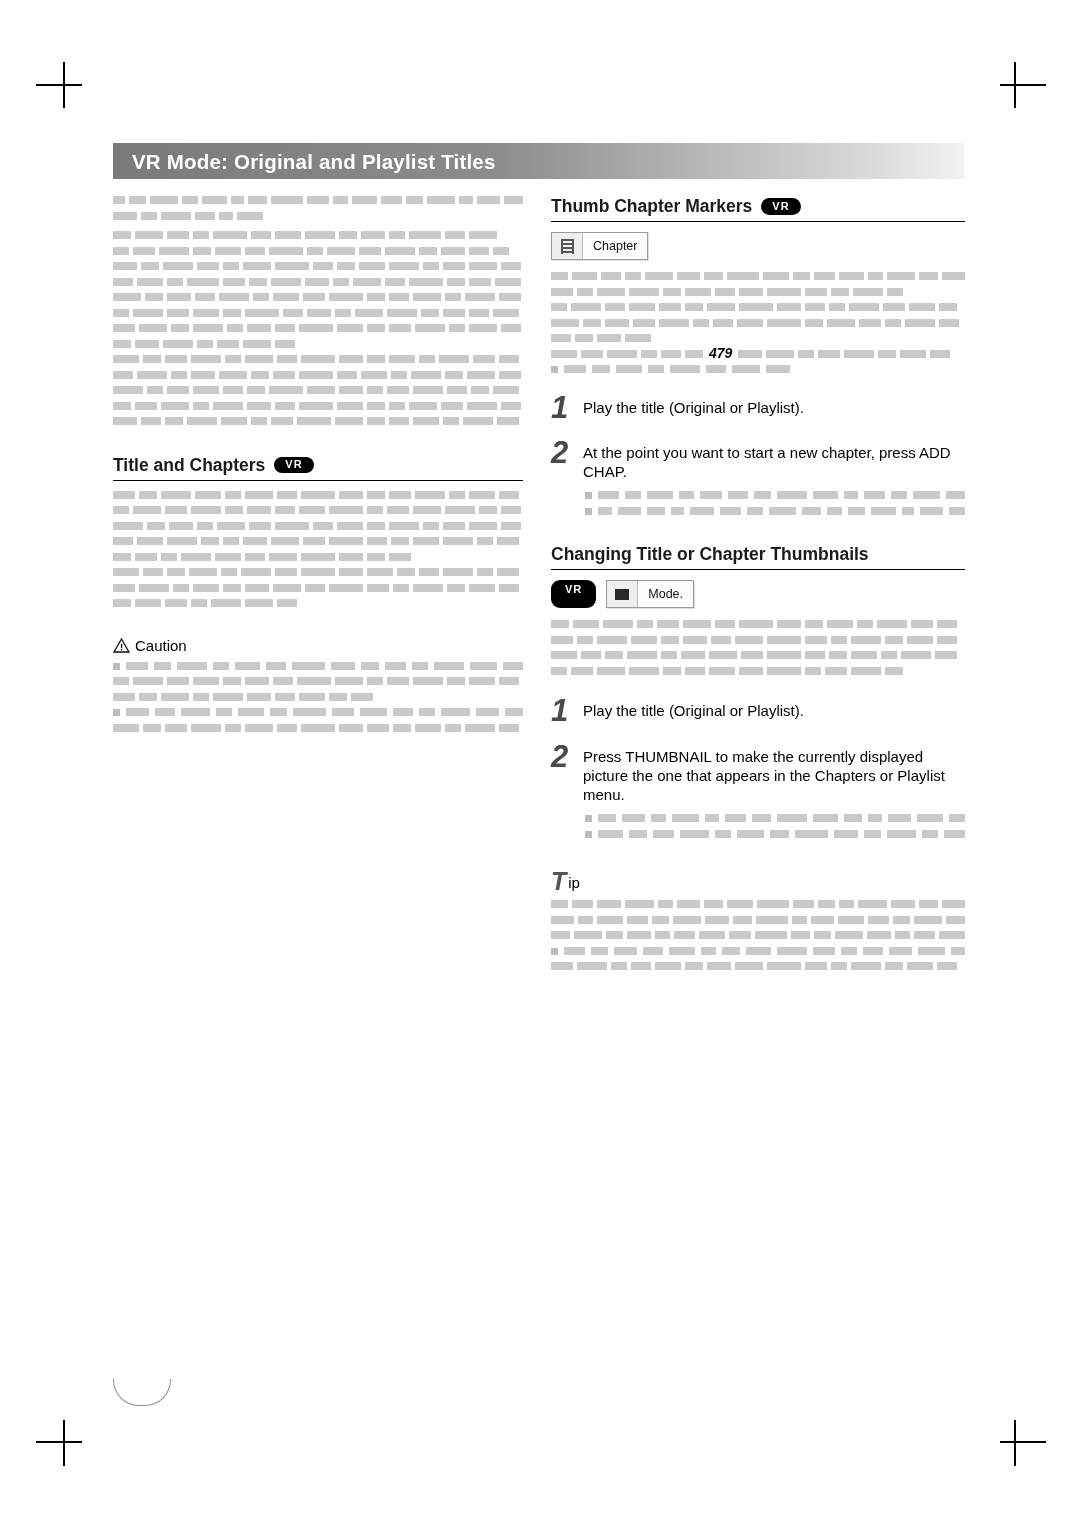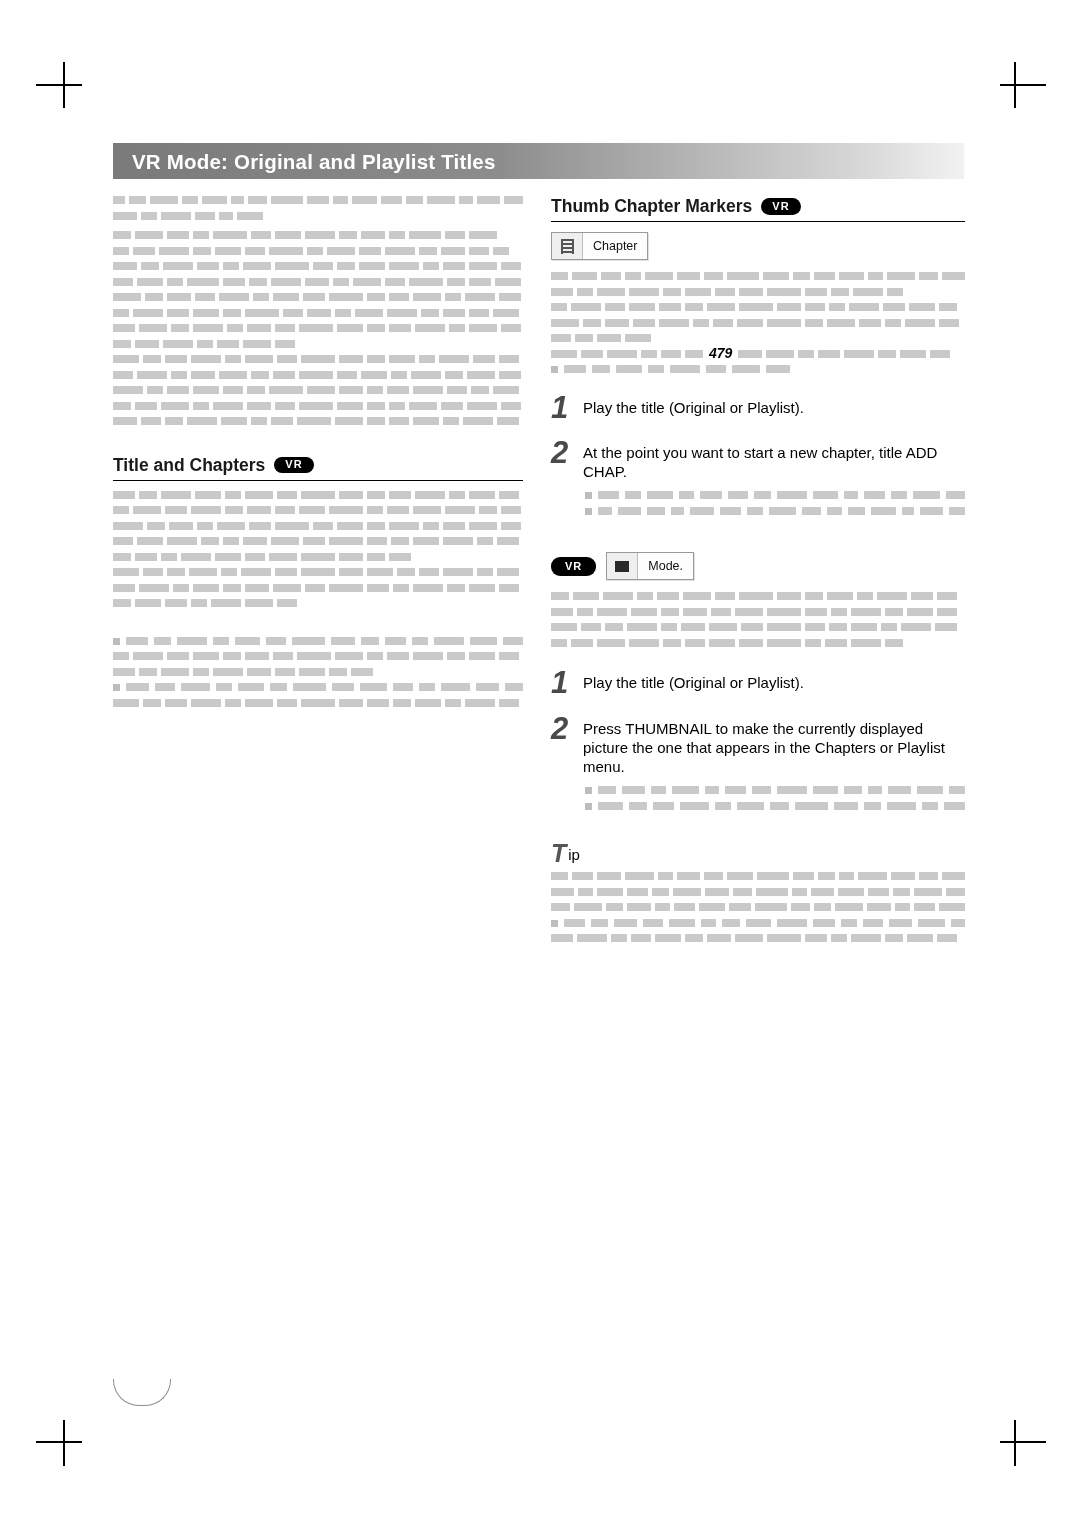--- a/index.html
+++ b/index.html
@@ -155,21 +155,20 @@
     font-size: 25px;
     font-weight: bold;
     font-style: italic;
     color: #555;
     line-height: 0.8;
   }
 
   
   .chip-row {
     display: flex;
-    align-items: center;
     gap: 10px;
     margin: 8px 0 12px 0;
   }
   .chip {
     display: flex;
     align-items: center;
     border: 1px solid #9a9a9a;
     background: #fdfdfd;
     height: 26px;
     box-shadow: 1px 1px 0 rgba(0,0,0,0.12);
@@ -612,20 +611,28 @@
         <span class="gw" style="width: 22px;"></span>
         <span class="gw" style="width: 16px;"></span>
         <span class="gw" style="width: 30px;"></span>
         <span class="gw" style="width: 28px;"></span>
         <span class="gw" style="width: 20px;"></span>
       </div>
     </div>
 
   <div style="height:22px"></div>
 
+  <div class="caution-head">
+    <svg class="warn-tri" width="17" height="15" viewBox="0 0 17 15">
+      <path d="M8.5 1 L16 14 L1 14 Z" fill="none" stroke="#111" stroke-width="1.3"></path>
+      <rect x="7.9" y="6" width="1.3" height="4.2" fill="#111"></rect>
+      <rect x="7.9" y="11" width="1.3" height="1.3" fill="#111"></rect>
+    </svg>
+    <span>Caution</span>
+  </div>
   <div class="greek">
       <div class="gline bullet-row">
         <span class="bullet-sq"></span>
         <span class="gw" style="width: 22px;"></span>
         <span class="gw" style="width: 18px;"></span>
         <span class="gw" style="width: 30px;"></span>
         <span class="gw" style="width: 16px;"></span>
         <span class="gw" style="width: 26px;"></span>
         <span class="gw" style="width: 20px;"></span>
         <span class="gw" style="width: 34px;"></span>
@@ -828,21 +835,21 @@
 
   <div class="step">
     <span class="step-num">1</span>
     <span class="step-text">Play the title (Original or Playlist).</span>
   </div>
 
   <div style="height:12px"></div>
 
   <div class="step">
     <span class="step-num">2</span>
-    <span class="step-text">At the point you want to start a new chapter, title ADD CHAP.</span>
+    <span class="step-text">At the point you want to start a new chapter, press ADD CHAP.</span>
   </div>
 
   <div style="height:6px; "></div>
   <div class="greek" style="margin-left:34px">
       <div class="gline bullet-row">
         <span class="bullet-sq"></span>
         <span class="gw" style="width: 24px;"></span>
         <span class="gw" style="width: 18px;"></span>
         <span class="gw" style="width: 30px;"></span>
         <span class="gw" style="width: 16px;"></span>
@@ -872,20 +879,23 @@
         <span class="gw" style="width: 22px;"></span>
         <span class="gw" style="width: 30px;"></span>
         <span class="gw" style="width: 16px;"></span>
         <span class="gw" style="width: 28px;"></span>
         <span class="gw" style="width: 20px;"></span>
       </div>
     </div>
 
   <div style="height:22px"></div>
 
+  <div class="sec-title sec-underline">
+    <span>Changing Title or Chapter Thumbnails</span>
+  </div>
 
   <div class="chip-row">
     <span class="vr-badge" style="padding:3.5px 14px 4px 14px;">VR</span>
     <div class="chip">
       <span class="chip-icon">
           <span class="thumb-icon"></span>
         </span>
       <span class="chip-label">Mode.</span>
     </div>
   </div>

